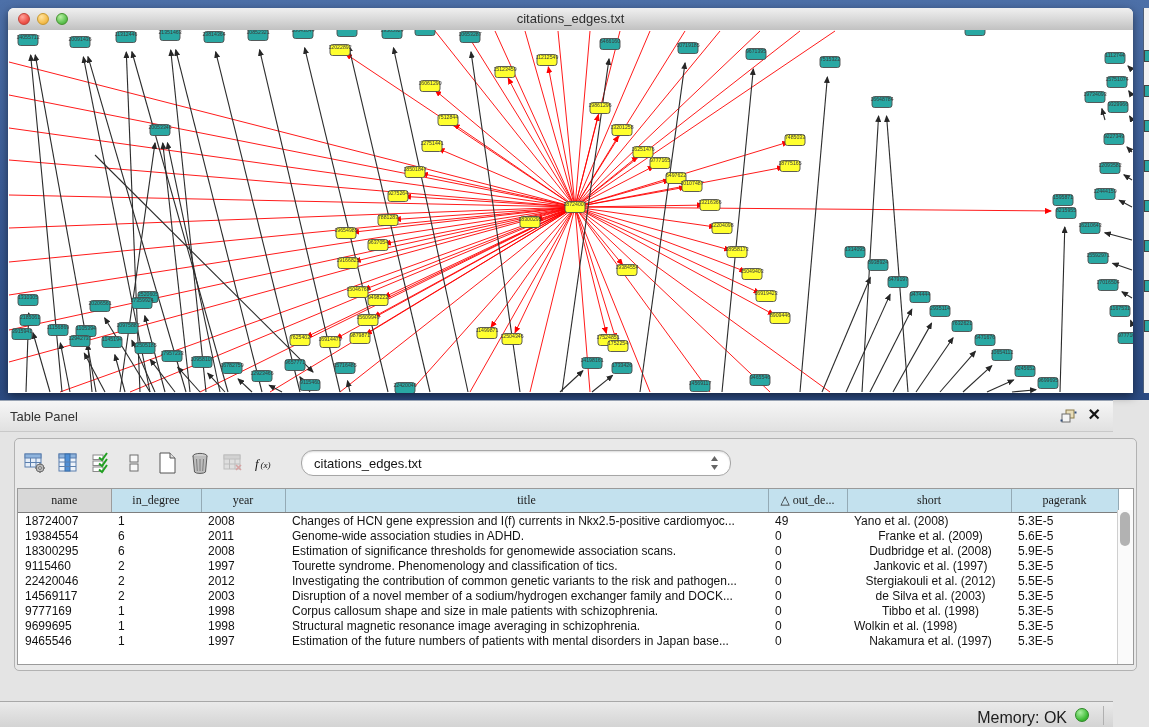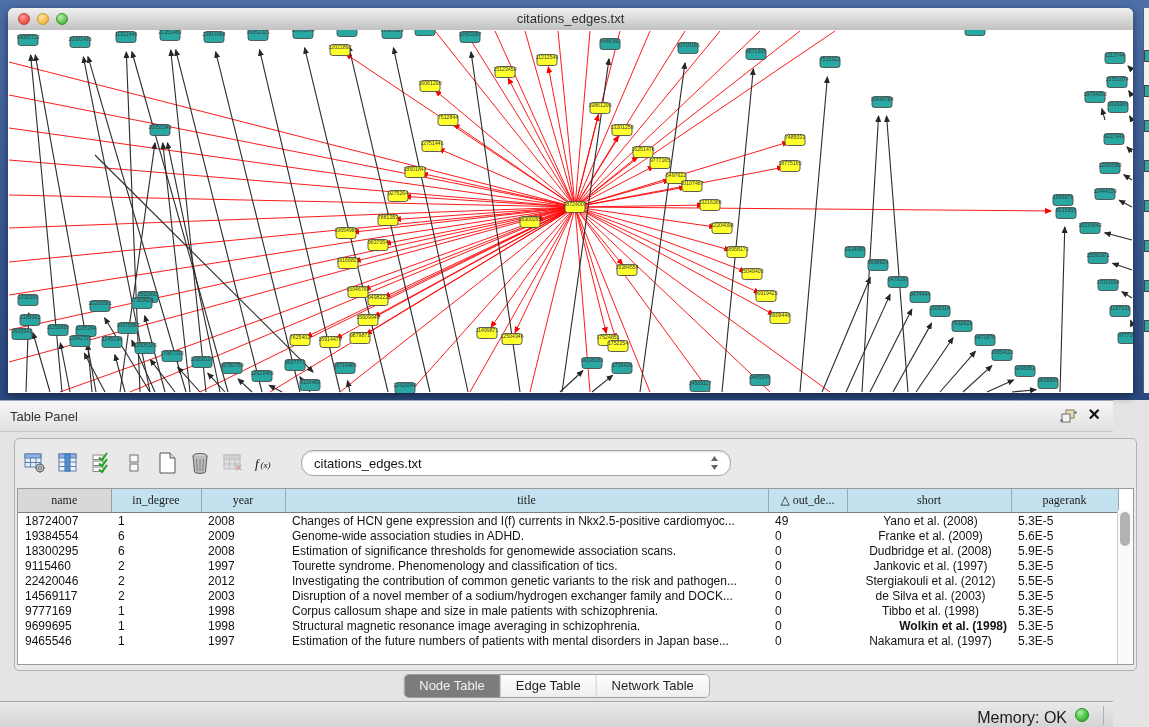--- a/index.html
+++ b/index.html
@@ -794,27 +794,27 @@
               <th>pagerank</th>
             </tr>
           </thead>
         <tbody id="tbody">
             <tr>
               <td>18724007</td>
               <td>1</td>
               <td>2008</td>
               <td>Changes of HCN gene expression and I(f) currents in Nkx2.5-positive cardiomyoc...</td>
               <td>49</td>
-              <td style="text-align: center; margin-top: 41px;">Yano et al. (2008)</td>
+              <td style="text-align: left; margin-top: 41px;">Yano et al. (2008)</td>
               <td>5.3E-5</td>
             </tr>
             <tr>
               <td>19384554</td>
               <td>6</td>
-              <td>2009</td>
+              <td>2011</td>
               <td>Genome-wide association studies in ADHD.</td>
               <td>0</td>
               <td style="text-align: center;">Franke et al. (2009)</td>
               <td>5.6E-5</td>
             </tr>
             <tr>
               <td>18300295</td>
               <td>6</td>
               <td>2008</td>
               <td>Estimation of significance thresholds for genomewide association scans.</td>
@@ -857,44 +857,39 @@
               <td>0</td>
               <td style="text-align: center;">Tibbo et al. (1998)</td>
               <td>5.3E-5</td>
             </tr>
             <tr>
               <td>9699695</td>
               <td>1</td>
               <td>1998</td>
               <td>Structural magnetic resonance image averaging in schizophrenia.</td>
               <td>0</td>
-              <td style="text-align: right; font-weight: bold;">Wolkin et al. (1998)</td>
+              <td style="text-align: left;">Wolkin et al. (1998)</td>
               <td>5.3E-5</td>
             </tr>
             <tr>
               <td>9465546</td>
               <td>1</td>
               <td>1997</td>
               <td>Estimation of the future numbers of patients with mental disorders in Japan base...</td>
               <td>0</td>
               <td style="text-align: center;">Nakamura et al. (1997)</td>
               <td>5.3E-5</td>
             </tr>
           </tbody>
       </table>
       <div class="vscroll">
         <div class="vthumb"></div>
       </div>
     </div>
   </div>
 
-  <div class="tabs" id="tabs">
-      <span class="seg selected">Node Table</span>
-      <span class="seg">Edge Table</span>
-      <span class="seg">Network Table</span>
-    </div>
 
   <div class="statusbar">
     <span class="mem">Memory: OK</span>
     <span class="memdot" id="memdot" style="background: radial-gradient(circle at 35% 30%, rgb(169, 239, 160), rgb(61, 187, 53) 65%, rgb(46, 154, 40));"></span>
     <span class="grip"></span>
   </div>
 </div>
 
 </body></html>

